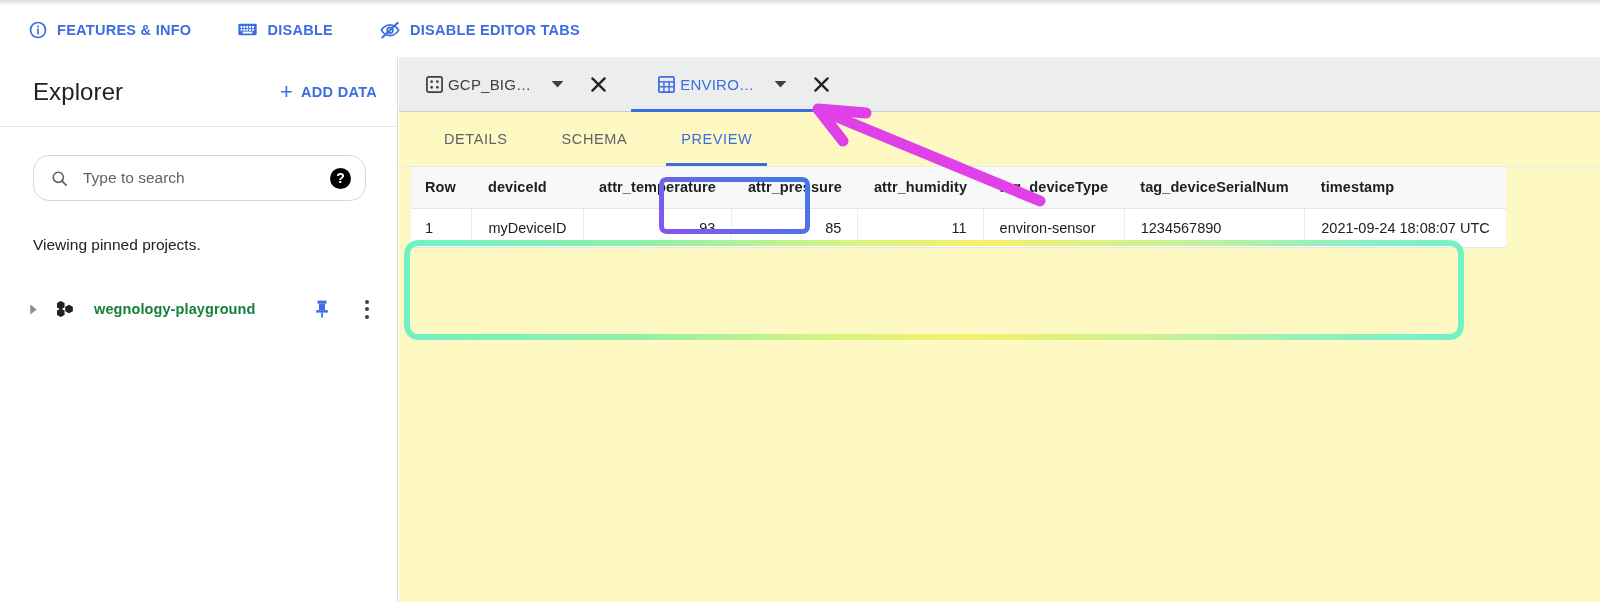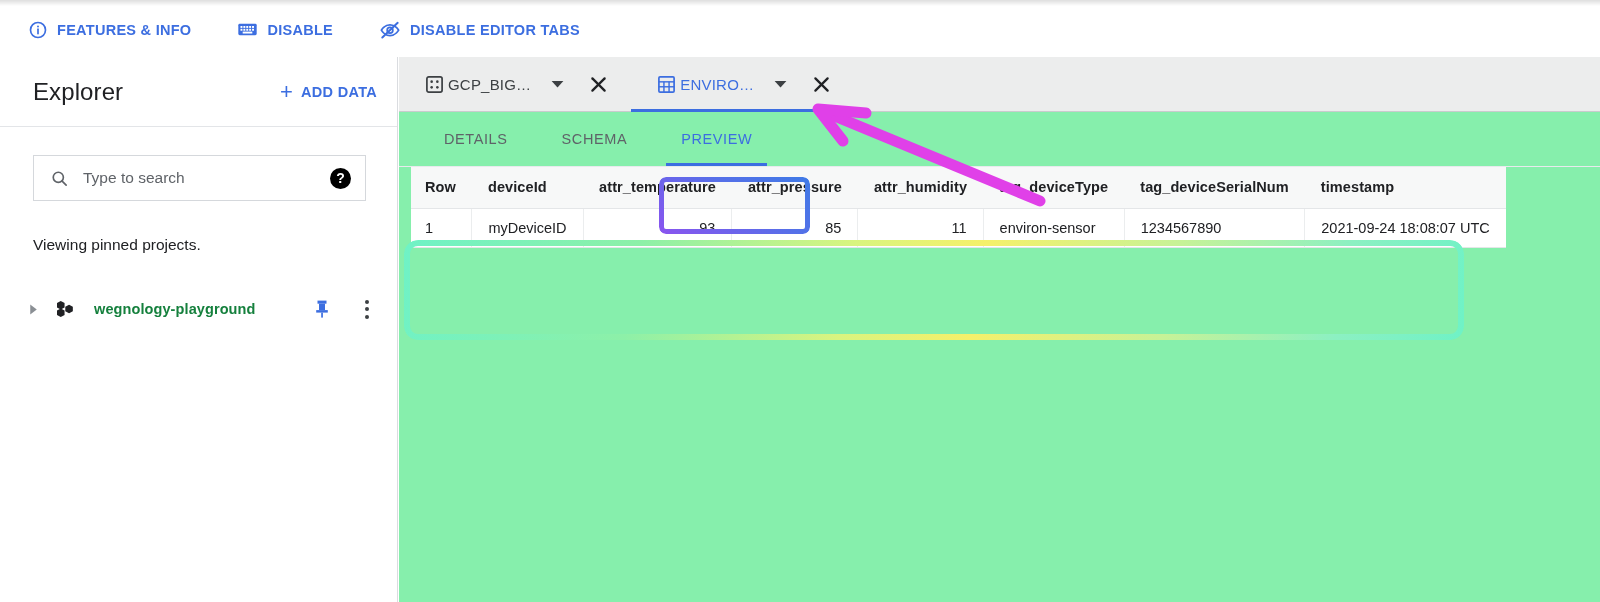--- a/index.html
+++ b/index.html
@@ -56,21 +56,21 @@
   .sb-title { font-size: 24px; color: #202124; font-weight: 400; letter-spacing: .1px; }
   .sb-add {
     display: flex; align-items: center;
     color: #3c6ee0; font-size: 14.5px; font-weight: 600; letter-spacing: .3px;
     cursor: pointer; white-space: nowrap;
   }
   .sb-add .plus { font-size: 22px; font-weight: 400; margin-right: 8px; line-height: 1; }
 
   .sb-search-wrap { padding: 28px 31px 0 33px; }
   .sb-search {
-    height: 46px; border: 1px solid #d5d8dc; border-radius: 0;
+    height: 46px; border: 1px solid #d5d8dc; border-radius: 16px;
     display: flex; align-items: center; padding: 0 14px 0 16px;
     background: #fff;
   }
   .sb-search .mag { margin-right: 12px; display:flex; }
   .sb-search input {
     flex: 1; border: none; outline: none;
     font-size: 15.5px; color: #5f6368;
     font-family: "Liberation Sans", sans-serif;
     background: transparent;
   }
@@ -108,21 +108,21 @@
   .sb-more {
     display:flex; flex-direction: column; gap: 3.5px; align-items:center;
     cursor:pointer; padding: 2px 6px;
   }
   .sb-more i { width: 4px; height: 4px; border-radius: 50%; background: #3c4043; display:block; }
 
   
   .main {
     position: absolute; left: 399px; top: 57px;
     width: 1201px; height: 545px;
-    background: #86efac;
+    background: #fef9c3;
   }
 
   
   .tabstrip {
     position: relative; height: 55px;
     background: #eceded;
     border-bottom: 1px solid #c9cbcd;
     display: flex; align-items: stretch;
   }
   .tab {

